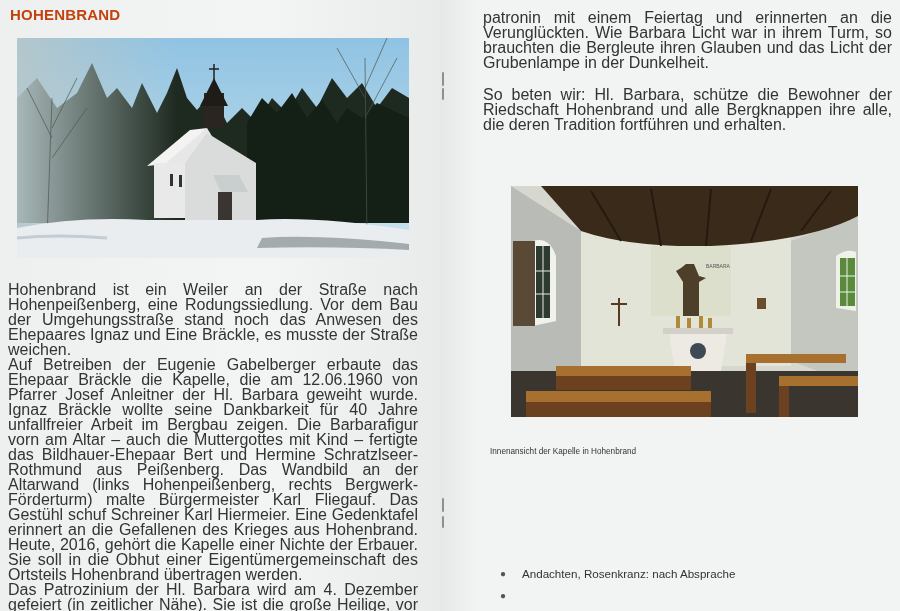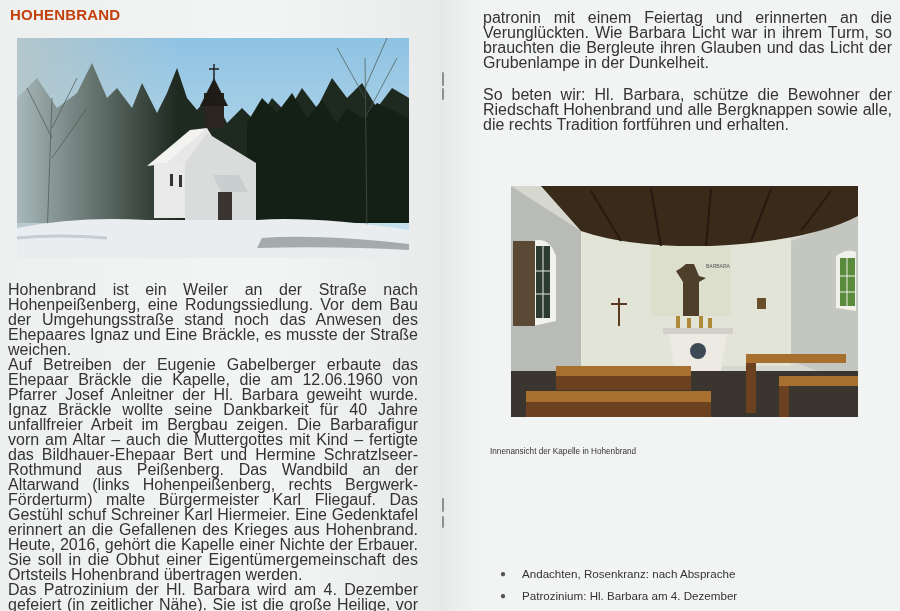--- a/index.html
+++ b/index.html
@@ -74,21 +74,21 @@
 </div>
 
 <div class="body-text" style="left:8px;top:282px;width:410px;">
   <p>Hohenbrand ist ein Weiler an der Straße nach Hohenpeißenberg, eine Rodungssiedlung. Vor dem Bau der Umgehungsstraße stand noch das Anwesen des Ehepaares Ignaz und Eine Bräckle, es musste der Straße weichen.</p>
   <p>Auf Betreiben der Eugenie Gabelberger erbaute das Ehepaar Bräckle die Kapelle, die am 12.06.1960 von Pfarrer Josef Anleitner der Hl. Barbara geweiht wurde. Ignaz Bräckle wollte seine Dankbarkeit für 40 Jahre unfallfreier Arbeit im Bergbau zeigen. Die Barbarafigur vorn am Altar – auch die Muttergottes mit Kind – fertigte das Bildhauer-Ehepaar Bert und Hermine Schratzlseer-Rothmund aus Peißenberg. Das Wandbild an der Altarwand (links Hohenpeißenberg, rechts Bergwerk-Förderturm) malte Bürgermeister Karl Fliegauf. Das Gestühl schuf Schreiner Karl Hiermeier. Eine Gedenktafel erinnert an die Gefallenen des Krieges aus Hohenbrand. Heute, 2016, gehört die Kapelle einer Nichte der Erbauer. Sie soll in die Obhut einer Eigentümergemeinschaft des Ortsteils Hohenbrand übertragen werden.</p>
   <p>Das Patrozinium der Hl. Barbara wird am 4. Dezember gefeiert (in zeitlicher Nähe). Sie ist die große Heilige, vor allem der Bergleute. Barbara war eine christliche Jungfrau aus dem kleinasiatischen Nikomedien, die für ihren Glauben als Märtyrerin starb. Sie gehört zu den 14 Nothelfern. Dargestellt wird sie mit einem Turm (wohin sie zur Strafe von ihrem Vater gesperrt wurde) oder Kelch und Märtyrerpalme. Die Bergleute mit ihrer harten, gefährlichen Arbeit ehrten ihre Schutz-</p>
 </div>
 
 <div class="body-text" style="left:483px;top:10px;width:409px;">
   <p style="margin-bottom:17px">patronin mit einem Feiertag und erinnerten an die Verunglückten. Wie Barbara Licht war in ihrem Turm, so brauchten die Bergleute ihren Glauben und das Licht der Grubenlampe in der Dunkelheit.</p>
-  <p>So beten wir: Hl. Barbara, schütze die Bewohner der Riedschaft Hohenbrand und alle Bergknappen sowie alle, die rechts Tradition fortführen und erhalten.</p>
+  <p>So beten wir: Hl. Barbara, schütze die Bewohner der Riedschaft Hohenbrand und alle Bergknappen ihre alle, die deren Tradition fortführen und erhalten.</p>
 </div>
 
 <div class="photo" style="left:511px;top:186px;width:347px;height:231px">
   <svg viewBox="0 0 347 231" preserveAspectRatio="none">
     <rect width="347" height="231" fill="#d6d8d0"></rect>
 
     <polygon points="0,0 70,45 70,180 0,220" fill="#b9bcb6"></polygon>
     <polygon points="347,30 280,55 280,175 347,200" fill="#c4c6c0"></polygon>
     <rect x="70" y="45" width="210" height="135" fill="#e2e4d8"></rect>
 
@@ -156,15 +156,14 @@
 
 <div class="caption">Innenansicht der Kapelle in Hohenbrand</div>
 
 <ul class="bullets">
   <li>
     <span class="dot">●</span>
     <span>Andachten, Rosenkranz: nach Absprache</span>
   </li>
   <li>
     <span class="dot">●</span>
-    <span>Patrozinium: Hl. Barbara am 4. Dezember</span>
   </li>
 </ul>
 
 </body></html>

